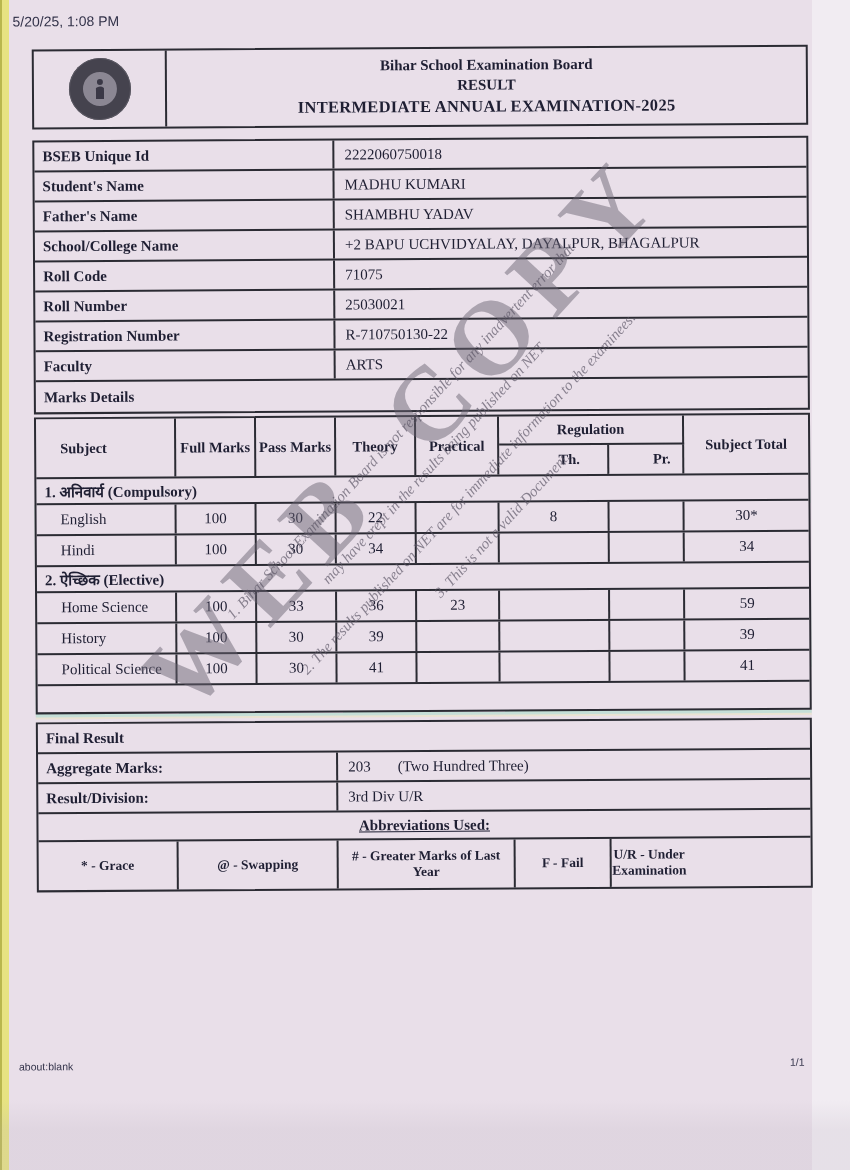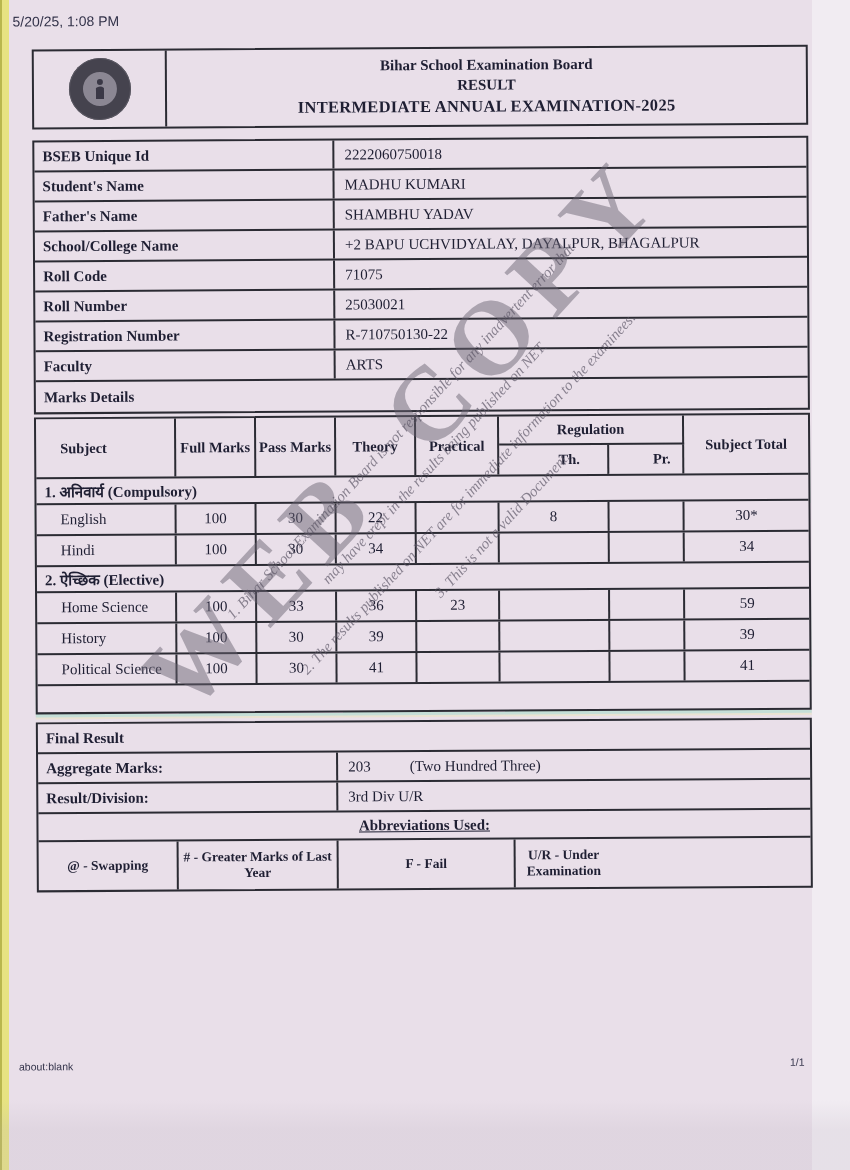--- a/index.html
+++ b/index.html
@@ -71,21 +71,21 @@
   .mc.sub{justify-content:flex-start;padding-left:24px;}
   .mc.last{border-right:none;border-radius:6px;}
   .empty-row{height:26px;}
 
   
   .final-block{margin-top:8px;}
   .abbr-title{display:flex;align-items:center;justify-content:center;border-bottom:none;height:28px;font-weight:bold;font-size:15px;text-decoration:underline;border-top:none;border-bottom:2px solid var(--bd);}
   .abbr-row{display:grid;grid-template-columns:140px 160px 177px 96px 75px 1fr;height:48px;}
   .ac{display:flex;align-items:center;justify-content:center;text-align:center;font-weight:bold;font-size:13.5px;line-height:1.2;border-right:2px solid var(--bd);padding:0 4px;}
   .ac.last{border-right:none;}
-  .agg-num{margin-right:39px;}
+  .agg-num{margin-right:27px;}
 
   
   .wm-stamp{
     position:absolute;left:403px;top:433px;
     transform:translate(-50%,-50%) rotate(-47deg);
     font-family:"Liberation Serif","DejaVu Serif",serif;
     font-weight:bold;font-size:105px;letter-spacing:14px;word-spacing:26px;
     color:rgba(104,98,112,0.48);white-space:nowrap;pointer-events:none;
   }
   .wm-text{
@@ -238,20 +238,21 @@
         <div class="val">
           <span class="agg-num">203</span><span>(Two Hundred Three)</span>
         </div>
       </div>
       <div class="irow">
         <div class="lab">Result/Division:</div>
         <div class="val">3rd Div U/R</div>
       </div>
       <div class="abbr-title">Abbreviations Used:</div>
       <div class="abbr-row">
+        <div class="ac">* - Grace</div>
         <div class="ac">@ - Swapping</div>
         <div class="ac"># - Greater Marks of Last Year</div>
         <div class="ac">F - Fail</div>
         <div class="ac last">U/R - Under Examination</div>
       </div>
     </div>
 
   </div>
 
   <div class="wm-stamp">WEB COPY</div>

